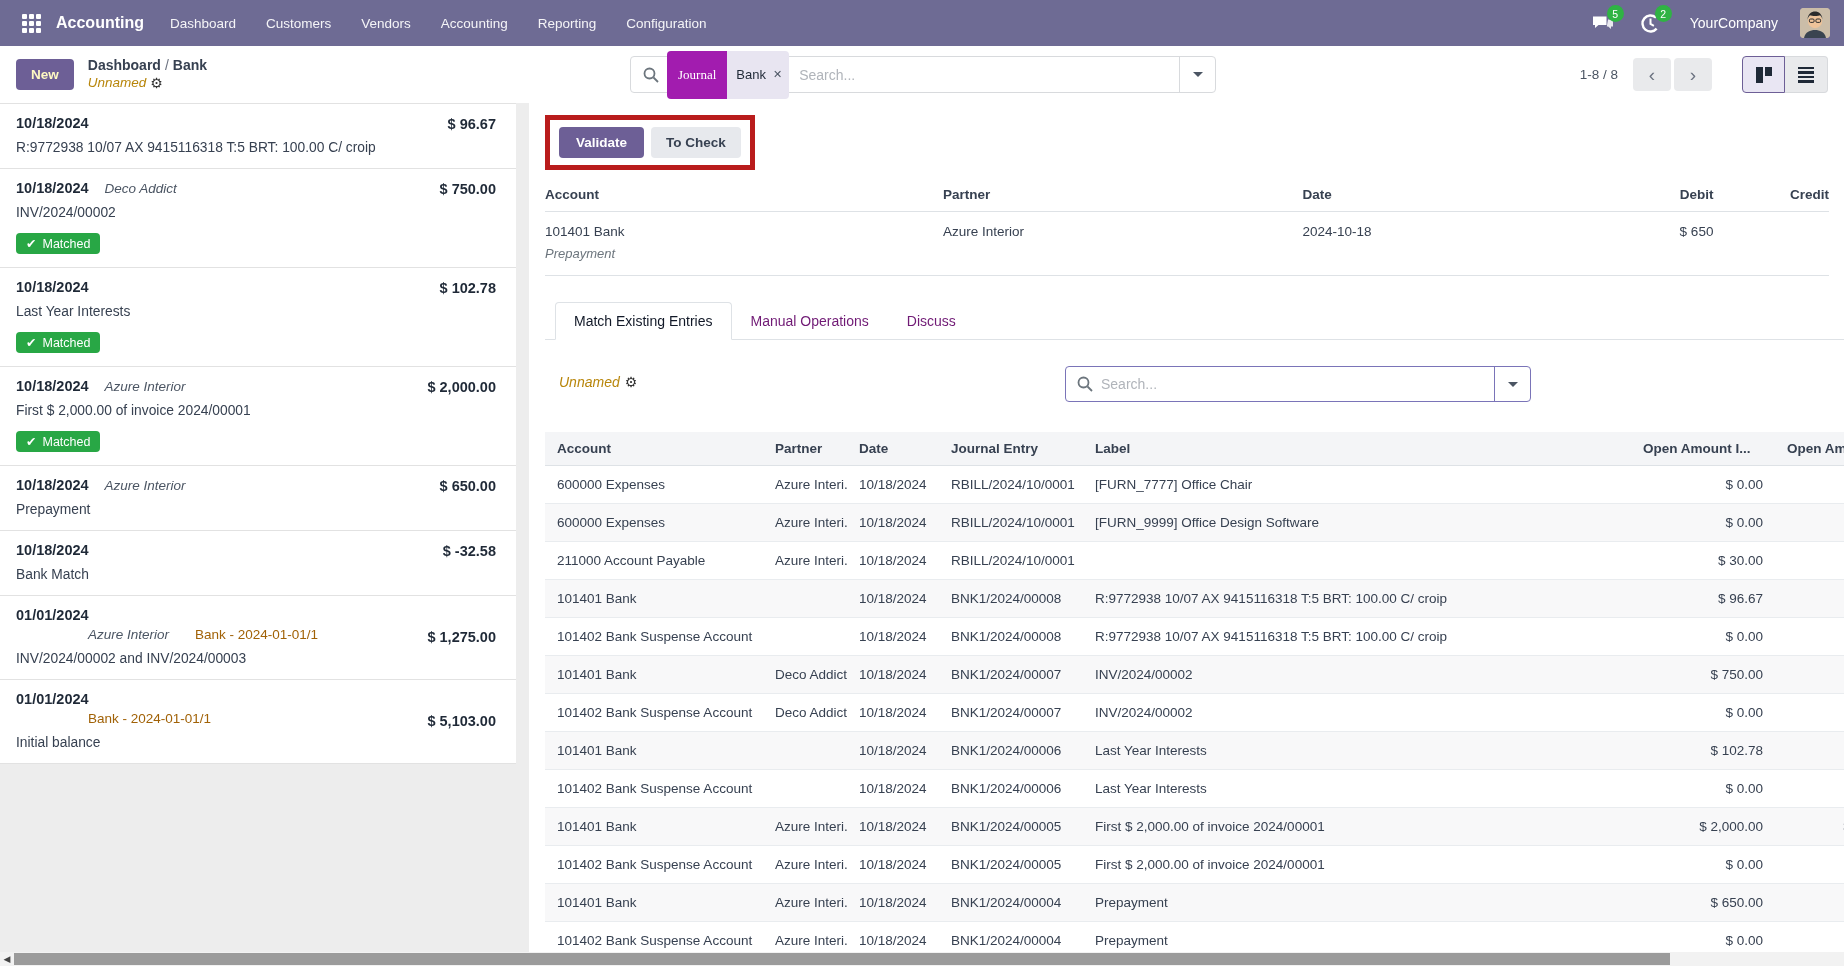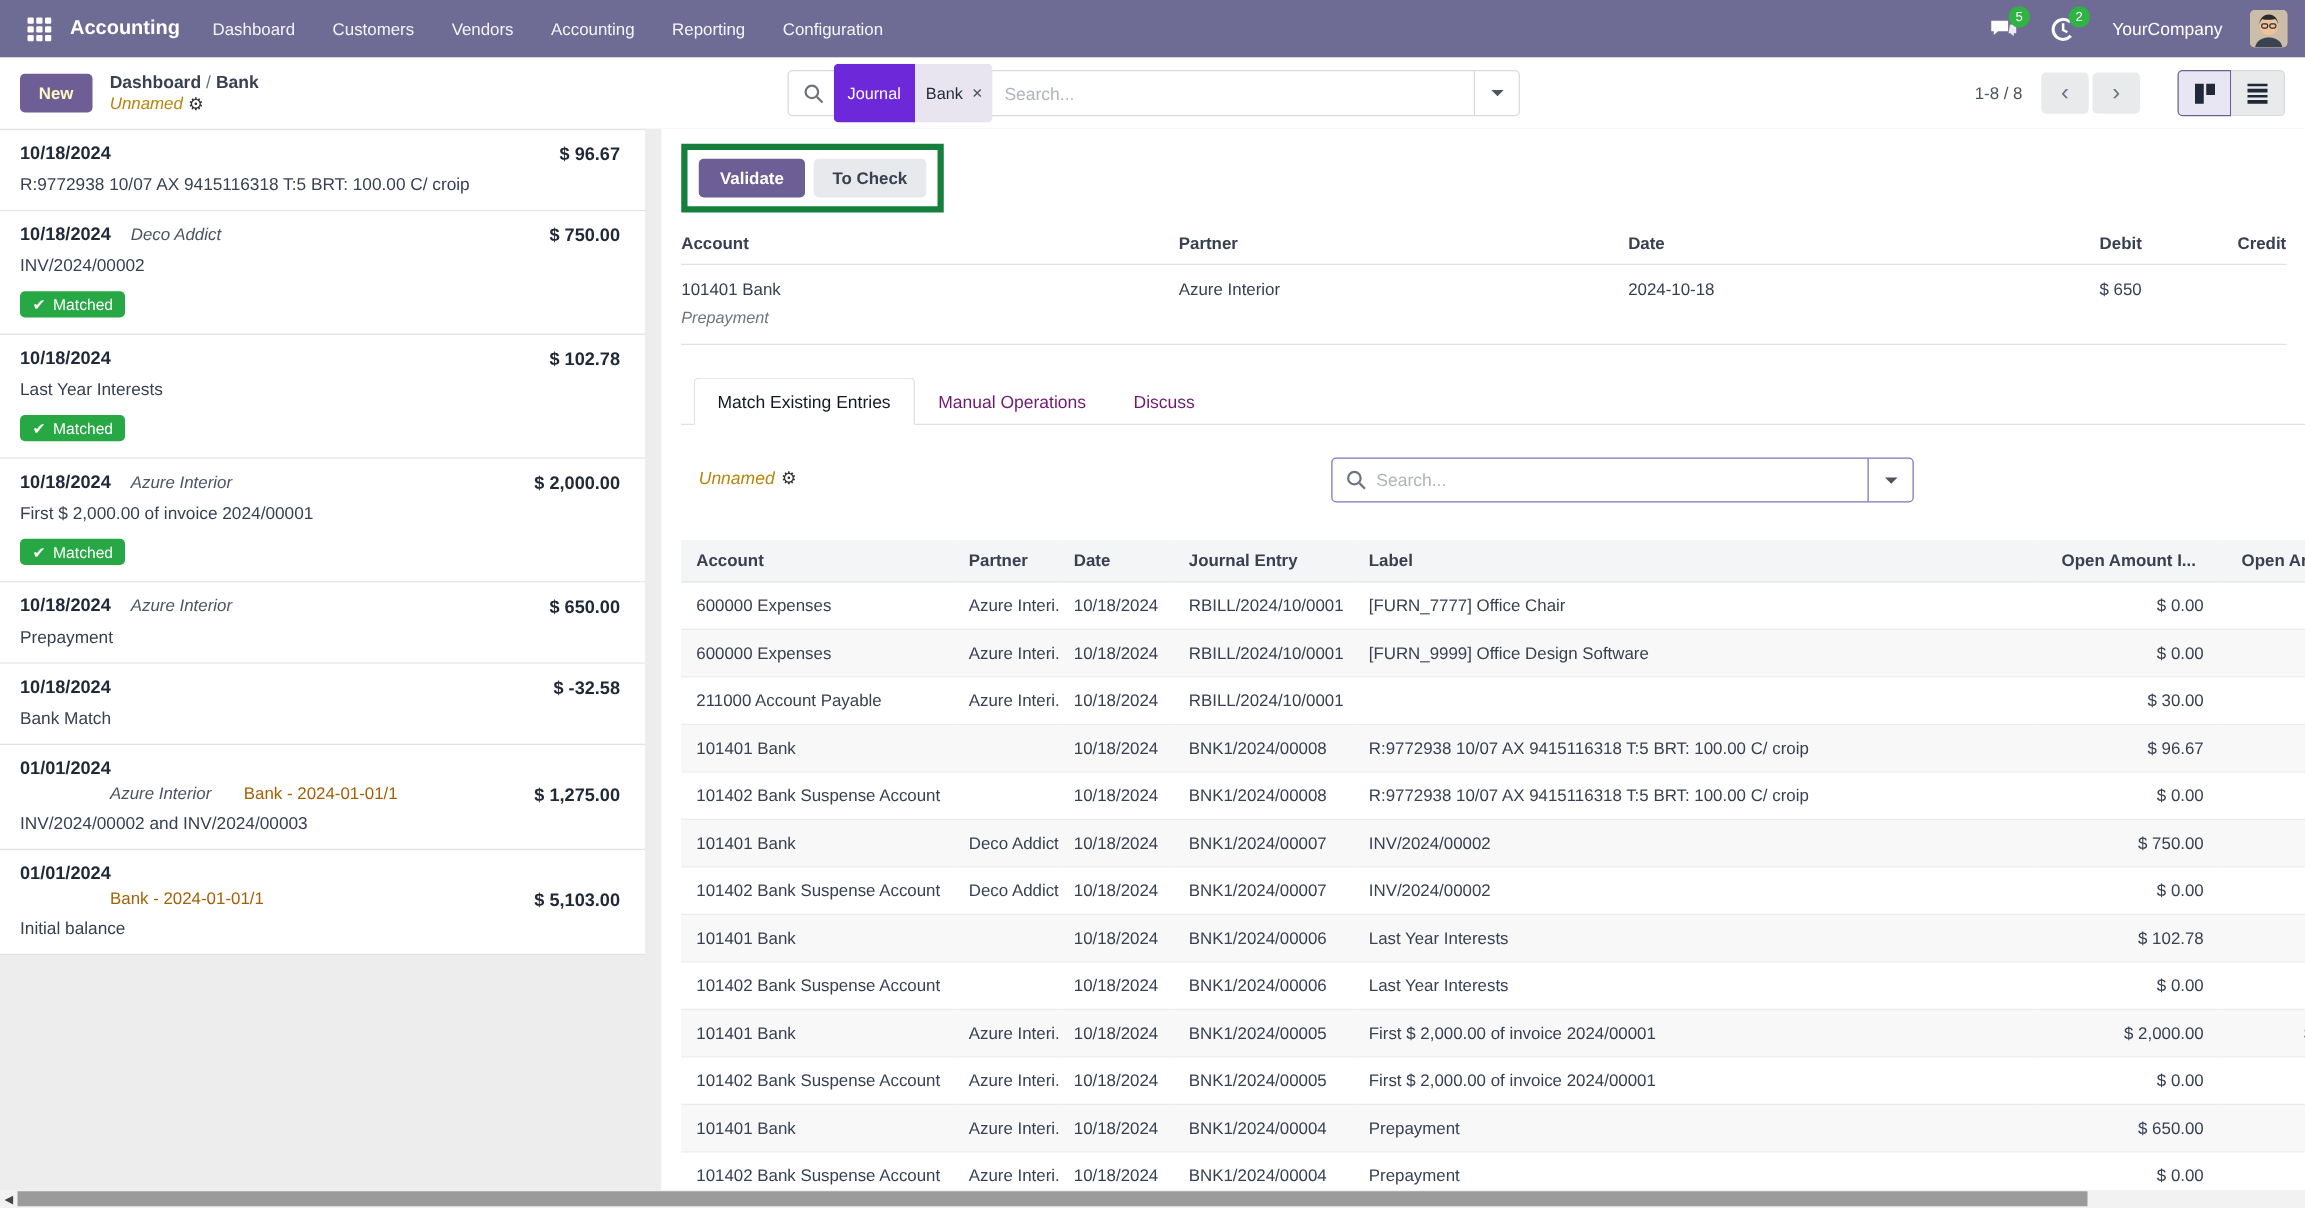--- a/index.html
+++ b/index.html
@@ -25,21 +25,21 @@
   .control-panel{position:absolute;top:46px;left:0;right:0;height:57px;background:#fff;display:flex;align-items:center;padding:0 16px;}
   .btn-new{background:#6d5f96;color:#fef9c3;border:none;border-radius:4px;padding:8px 15px;font-size:13.5px;font-weight:600;cursor:pointer;}
   .crumbs{margin-left:14px;line-height:1.25;}
   .crumb-line{font-size:14px;font-weight:600;color:#374151;}
   .crumb-sep{color:#6b7280;font-weight:400;margin:0 4px;}
   .record-name{font-style:italic;color:#b8860b;font-size:13.5px;display:flex;align-items:center;gap:4px;}
   .gear{color:#333;font-style:normal;font-size:14px;cursor:pointer;}
   .searchbox{position:absolute;left:630px;top:10px;width:586px;height:37px;border:1px solid #d8dadd;border-radius:4px;background:#fff;display:flex;align-items:center;}
   .searchbox .mag{margin:0 8px 0 12px;flex:0 0 auto;}
   .facet{display:flex;align-items:stretch;border-radius:4px;overflow:hidden;font-size:13px;margin-right:10px;flex:0 0 auto;}
-  .facet-key{background:#6d28d9;color:#fff;padding:16px 11px;display:flex;align-items:center;}
+  .facet-key{background:#a21caf;color:#fff;padding:16px 11px;display:flex;align-items:center;font-family:Liberation Serif, serif;}
   .facet-val{background:#e8e5f1;color:#1f2937;padding:4px 7px 4px 9px;display:flex;align-items:center;gap:7px;}
   .facet-x{cursor:pointer;color:#4b5563;font-size:11px;}
   .searchbox input{border:none;outline:none;flex:1;font-size:14px;color:#374151;font-family:inherit;}
   .searchbox input::placeholder{color:#b0b4ba;}
   .search-caret{width:36px;align-self:stretch;border-left:1px solid #d8dadd;display:flex;align-items:center;justify-content:center;cursor:pointer;}
   .caret-down{width:0;height:0;border-left:5px solid transparent;border-right:5px solid transparent;border-top:5px solid #4b5563;}
   .cp-right{margin-left:auto;display:flex;align-items:center;}
   .pager-text{font-size:13.5px;color:#4b5563;margin-right:12px;}
   .nav-btn{width:38px;height:33px;background:#e9eaec;border:none;border-radius:4px;color:#6b7280;font-size:19px;line-height:1;cursor:pointer;margin-left:3px;display:flex;align-items:center;justify-content:center;}
   .switcher{display:flex;margin-left:30px;}
@@ -65,21 +65,21 @@
   .stmt-line2{display:flex;align-items:baseline;gap:26px;margin-top:4px;padding-left:72px;}
   .stmt-statement{color:#a16207;font-size:13.5px;}
   .stmt-amount{position:absolute;right:20px;top:12px;font-weight:700;font-size:14.5px;color:#1f2937;}
   .stmt-card.tall .stmt-amount{top:33px;}
   .stmt-label{margin-top:9px;color:#374151;font-size:13.8px;max-width:420px;}
   .badge-matched{display:inline-flex;align-items:center;gap:6px;margin-top:13px;background:#28a745;color:#fff;border-radius:4px;padding:3px 10px;font-size:12.5px;}
   .splitter{width:13px;flex:0 0 auto;}
   .right-panel{flex:1;background:#fff;overflow:hidden;padding:12px 0 0 16px;position:relative;}
 
   
-  .annotation-box{display:inline-flex;gap:7px;border:5px solid #15803d;padding:7px 9px;margin-left:0;}
+  .annotation-box{display:inline-flex;gap:7px;border:5px solid #b91c1c;padding:7px 9px;margin-left:0;}
   .btn-validate{background:#6d5f96;color:#fff;border:none;border-radius:4px;padding:8px 17px;font-size:13.5px;font-weight:600;cursor:pointer;}
   .btn-tocheck{background:#e7e9ed;color:#374151;border:none;border-radius:4px;padding:8px 15px;font-size:13.5px;font-weight:600;cursor:pointer;}
 
   
   .entry-table{width:calc(100% - 15px);border-collapse:collapse;margin-top:8px;table-layout:fixed;}
   .entry-table th{font-size:13.5px;font-weight:700;color:#374151;text-align:left;padding:9px 0;border-bottom:1px solid #dee2e6;}
   .entry-table td{font-size:13.5px;color:#374151;padding:12px 0 14px;border-bottom:1px solid #dee2e6;vertical-align:top;}
   .entry-table .num{text-align:right;}
   .col-acc{width:31%;} .col-par{width:28%;} .col-dat{width:22%;} .col-deb{width:10%;} .col-cre{width:9%;}
   .acct-sub{font-style:italic;color:#6c757d;margin-top:7px;font-size:13px;}
@@ -99,21 +99,21 @@
   .search2 .search-caret{border-left:1px solid #7a74b8;}
 
   
   .match-table{border-collapse:collapse;margin-top:26px;margin-left:0;width:1374px;table-layout:fixed;}
   .match-table thead th{background:#f4f5f7;font-size:13.5px;font-weight:700;color:#374151;text-align:left;padding:9px 12px;border-bottom:1px solid #dee2e6;white-space:nowrap;overflow:hidden;cursor:pointer;}
   .match-table td{font-size:13.5px;color:#374151;padding:11px 12px;border-bottom:1px solid #e9ecef;white-space:nowrap;overflow:hidden;}
   .match-table tbody tr{cursor:pointer;}
   .match-table tbody tr:nth-child(even){background:#f8f8f9;}
   .mc-acc{width:218px;} .mc-par{width:84px;} .mc-dat{width:92px;} .mc-jrn{width:144px;} .mc-lbl{width:548px;}
   .mc-o1{width:144px;text-align:right;} .mc-o2{width:144px;text-align:right;}
-  .match-table th.mc-o1,.match-table th.mc-o2{text-align:center;}
+  .match-table th.mc-o1,.match-table th.mc-o2{text-align:left;}
 
   
   .hscroll{position:absolute;left:0;right:0;bottom:0;height:14px;background:#f2f2f2;}
   .hscroll .arrow{position:absolute;left:1px;top:0;width:12px;height:14px;display:flex;align-items:center;justify-content:center;color:#444;font-size:9px;cursor:pointer;}
   .hscroll .thumb{position:absolute;left:14px;top:1px;width:1656px;height:12px;background:#9b9b9b;cursor:pointer;}
 
   svg{display:block;}
 </style>
 </head>
 <body>

